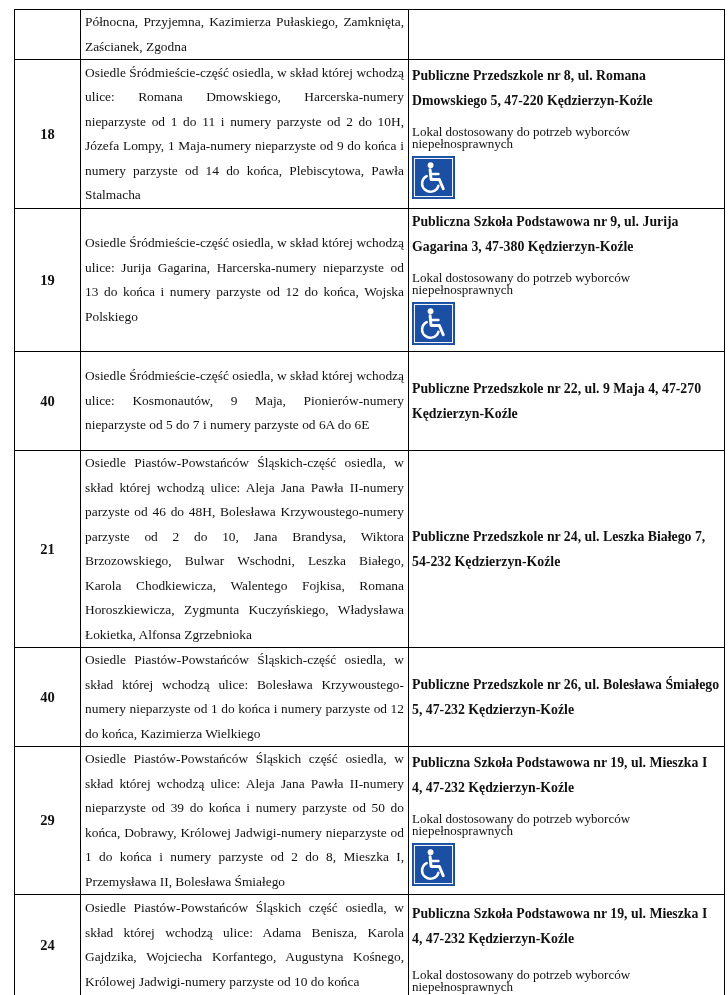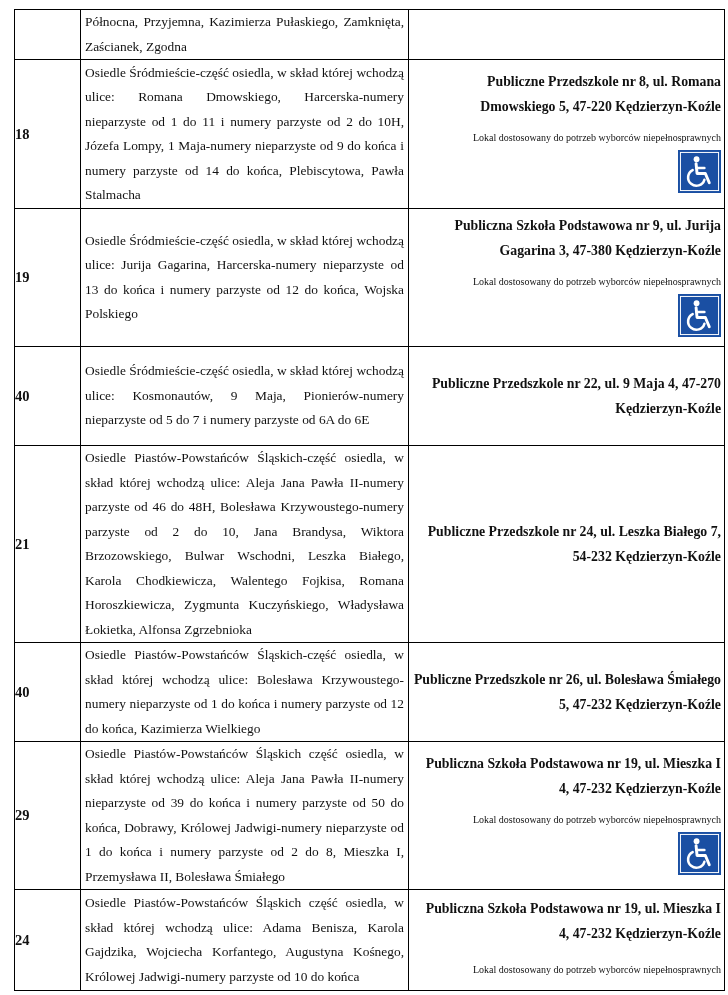--- a/index.html
+++ b/index.html
@@ -4,27 +4,27 @@
   <style>
     html, body { margin: 0; padding: 0; background: #ffffff; }
     body { width: 728px; height: 995px; position: relative; overflow: hidden;
            font-family: "Liberation Serif", "DejaVu Serif", serif; color: #111; }
     table.districts { position: absolute; left: 14px; top: 9px; width: 710px;
            border-collapse: collapse; table-layout: fixed; }
     table.districts td { border: 1.5px solid #000; vertical-align: middle; padding: 0; }
     col.c-num { width: 66px; }
     col.c-area { width: 328px; }
     col.c-place { width: 316px; }
-    td.num { font-weight: bold; font-size: 14.5px; }
+    td.num { text-align: center; font-weight: bold; font-size: 14.5px; }
     td.area { padding: 0 4px 0 4px !important; }
     td.area .txt { font-size: 13.4px; line-height: 24.5px; text-align: justify;
            text-align-last: left; }
-    td.place { text-align: right; padding: 0 3px !important; }
+    td.place { text-align: left; padding: 0 3px !important; }
     .place-name { font-weight: bold; font-size: 13.8px; line-height: 25px; }
-    .access-note { font-size: 10px; line-height: 12px; margin-top: 13px; }
+    .access-note { font-size: 13px; line-height: 12px; margin-top: 13px; }
     .wheelchair { display: inline-block; width: 43px; height: 43px; margin-top: 6px; margin-bottom: 2px; }
     .wheelchair svg { width: 43px; height: 43px; display: block; }
     tr.r0 { height: 48px; }
     tr.r18 { height: 149px; }
     tr.r19 { height: 138px; }
     tr.r20 { height: 99px; }
     tr.r21 { height: 197px; }
     tr.r22 { height: 98px; }
     tr.r23 { height: 147px; }
     tr.r24 { height: 101px; }

